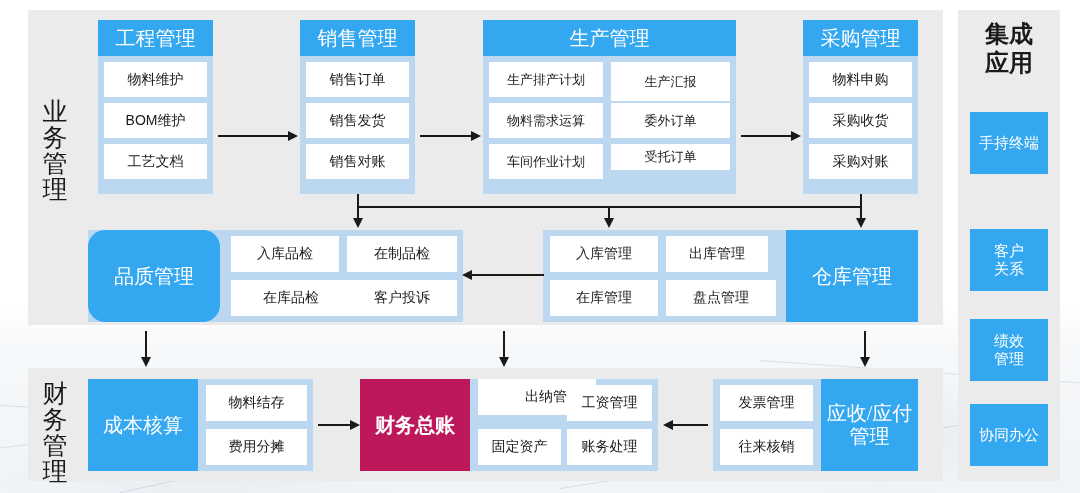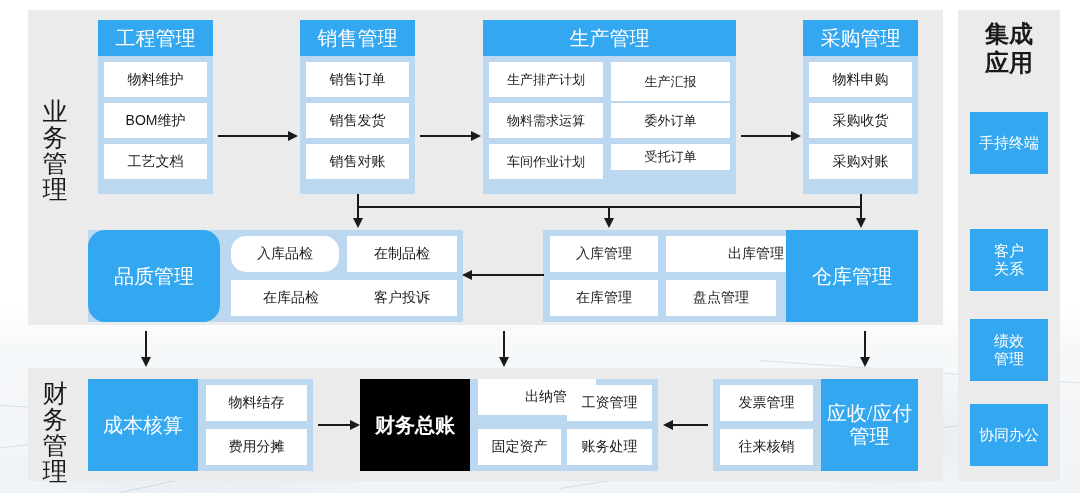--- a/index.html
+++ b/index.html
@@ -41,21 +41,21 @@
     font-size:24px;font-weight:bold;color:#1a1a1a;line-height:1.2;text-align:center;
   }
 
   
   .group{position:absolute;background:#bcd8f0;}
   .grp-head{
     position:absolute;background:#33a7ef;color:#ffffff;
     display:flex;align-items:center;justify-content:center;
     font-size:20px;line-height:1.15;text-align:center;font-family:Liberation Serif, serif;
   }
-  .grp-head.red{background:#000000;font-weight:bold;text-align:right;}
+  .grp-head.red{background:#be185d;font-weight:bold;text-align:right;}
   .cell{
     position:absolute;background:#ffffff;color:#1a1a1a;
     display:flex;align-items:center;justify-content:center;
     font-size:14px;text-align:center;white-space:nowrap;
   }
   .cell.sm{font-size:13px;}
 
   
   .app-tile{
     position:absolute;left:970px;width:78px;height:62px;
@@ -135,29 +135,29 @@
 
   <div class="group" style="left:803px;top:20px;width:115px;height:174px;">
     <div class="grp-head" style="left:0;top:0;width:115px;height:36px;">采购管理</div>
     <div class="cell" style="left:6px;top:42px;width:103px;height:35px;">物料申购</div>
     <div class="cell" style="left:6px;top:83px;width:103px;height:35px;">采购收货</div>
     <div class="cell" style="left:6px;top:124px;width:103px;height:35px;">采购对账</div>
   </div>
 
   <div class="group" style="left:88px;top:230px;width:375px;height:92px;">
     <div class="grp-head" style="left:0;top:0;width:132px;height:92px;border-radius:17px;">品质管理</div>
-    <div class="cell" style="left:143px;top:6px;width:108px;height:36px;border-radius:15px;">入库品检</div>
+    <div class="cell" style="left:143px;top:6px;width:108px;height:36px;">入库品检</div>
     <div class="cell" style="left:259px;top:6px;width:110px;height:36px;">在制品检</div>
     <div class="cell" style="left:143px;top:50px;width:120px;height:36px;">在库品检</div>
     <div class="cell" style="left:259px;top:50px;width:110px;height:36px;">客户投诉</div>
   </div>
 
   <div class="group" style="left:543px;top:230px;width:375px;height:92px;">
     <div class="cell" style="left:7px;top:6px;width:108px;height:36px;">入库管理</div>
-    <div class="cell" style="left:123px;top:6px;width:102px;height:36px;padding-left:39px;">出库管理</div>
+    <div class="cell" style="left:123px;top:6px;width:102px;height:36px;">出库管理</div>
     <div class="cell" style="left:7px;top:50px;width:108px;height:36px;">在库管理</div>
     <div class="cell" style="left:123px;top:50px;width:110px;height:36px;">盘点管理</div>
     <div class="grp-head" style="left:243px;top:0;width:132px;height:92px;">仓库管理</div>
   </div>
 
   <div class="group" style="left:88px;top:379px;width:225px;height:92px;">
     <div class="grp-head" style="left:0;top:0;width:110px;height:92px;">成本核算</div>
     <div class="cell" style="left:118px;top:6px;width:101px;height:36px;">物料结存</div>
     <div class="cell" style="left:118px;top:50px;width:101px;height:36px;">费用分摊</div>
   </div>

